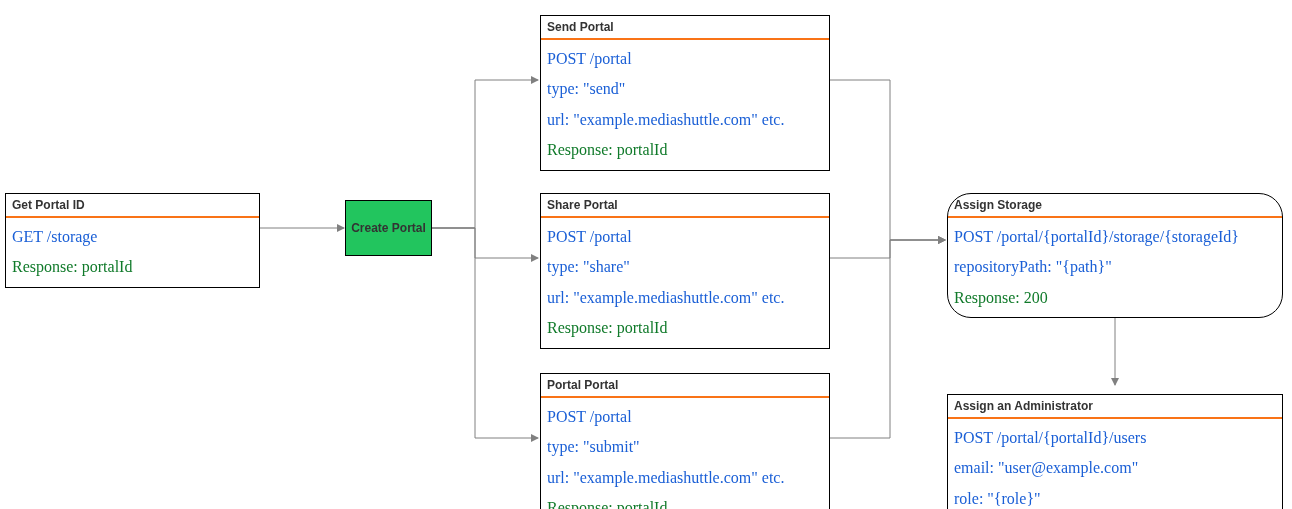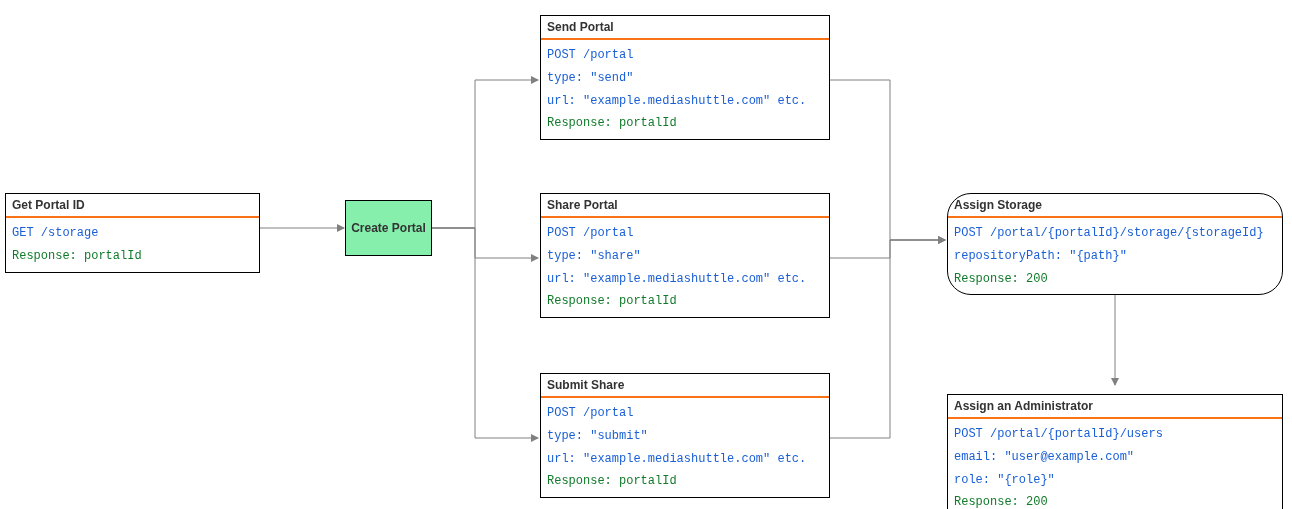--- a/index.html
+++ b/index.html
@@ -27,35 +27,35 @@
     border-bottom: 2px solid #f97316;
     padding: 4px 6px;
     font-weight: bold;
     font-size: 12px;
     color: #333;
   }
   .box-body {
     padding: 4px 6px;
   }
   .line {
-    font-family: Liberation Mono, monospace;
-    font-size: 12px;
+    font-family: Liberation Serif, serif;
+    font-size: 16px;
     line-height: 1.9;
     white-space: nowrap;
   }
   .req {
     color: #1a5fd6;
   }
   .res {
     color: #107a2a;
   }
   .simple-box {
     position: absolute;
     border: 1px solid #000;
-    background: #86efac;
+    background: #22c55e;
     box-sizing: border-box;
     display: flex;
     align-items: center;
     justify-content: center;
     font-weight: bold;
     font-size: 12px;
     color: #333;
     padding: 0 14px;
     white-space: nowrap;
   }
@@ -125,21 +125,21 @@
     <div class="box-header">Share Portal</div>
     <div class="box-body">
       <div class="line req">POST /portal</div>
       <div class="line req">type: "share"</div>
       <div class="line req">url: "example.mediashuttle.com" etc.</div>
       <div class="line res">Response: portalId</div>
     </div>
   </div>
 
   <div class="box" style="left:540px; top:373px; width:290px;">
-    <div class="box-header">Submit Share</div>
+    <div class="box-header">Portal Portal</div>
     <div class="box-body">
       <div class="line req">POST /portal</div>
       <div class="line req">type: "submit"</div>
       <div class="line req">url: "example.mediashuttle.com" etc.</div>
       <div class="line res">Response: portalId</div>
     </div>
   </div>
 
   <div class="box" style="left:947px; top:193px; width:336px;border-radius:24px;">
     <div class="box-header">Assign Storage</div>

